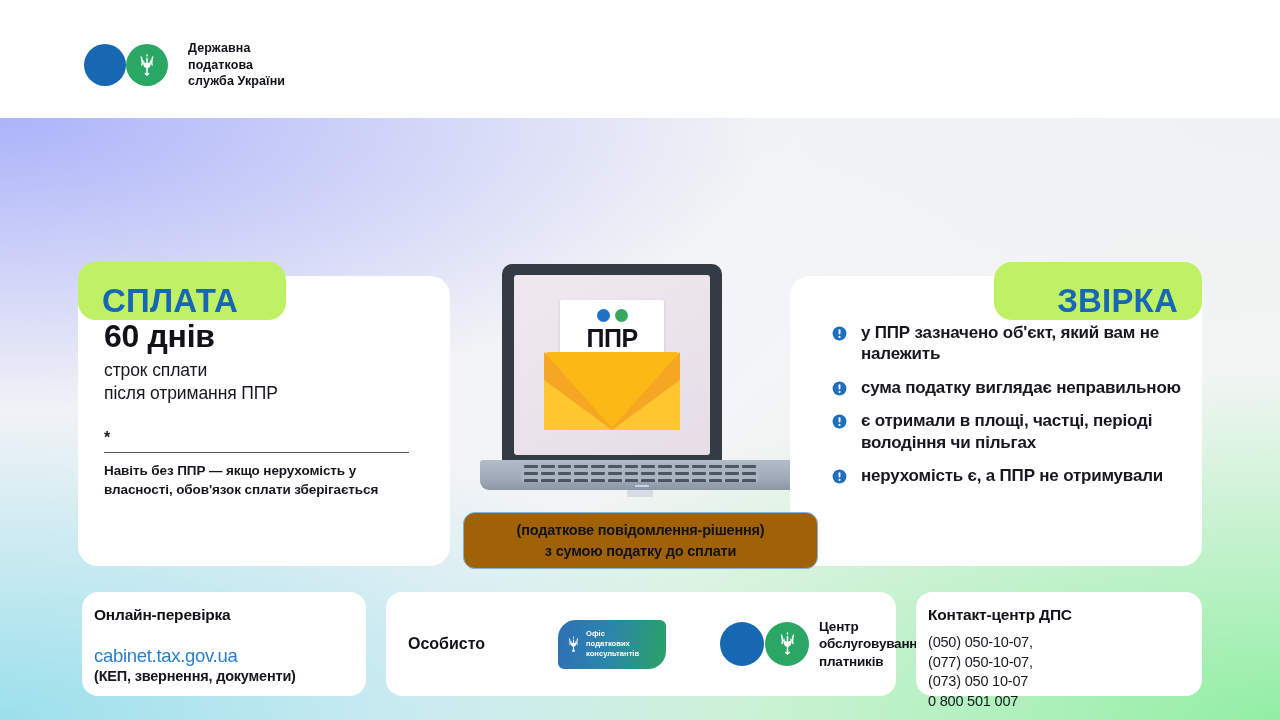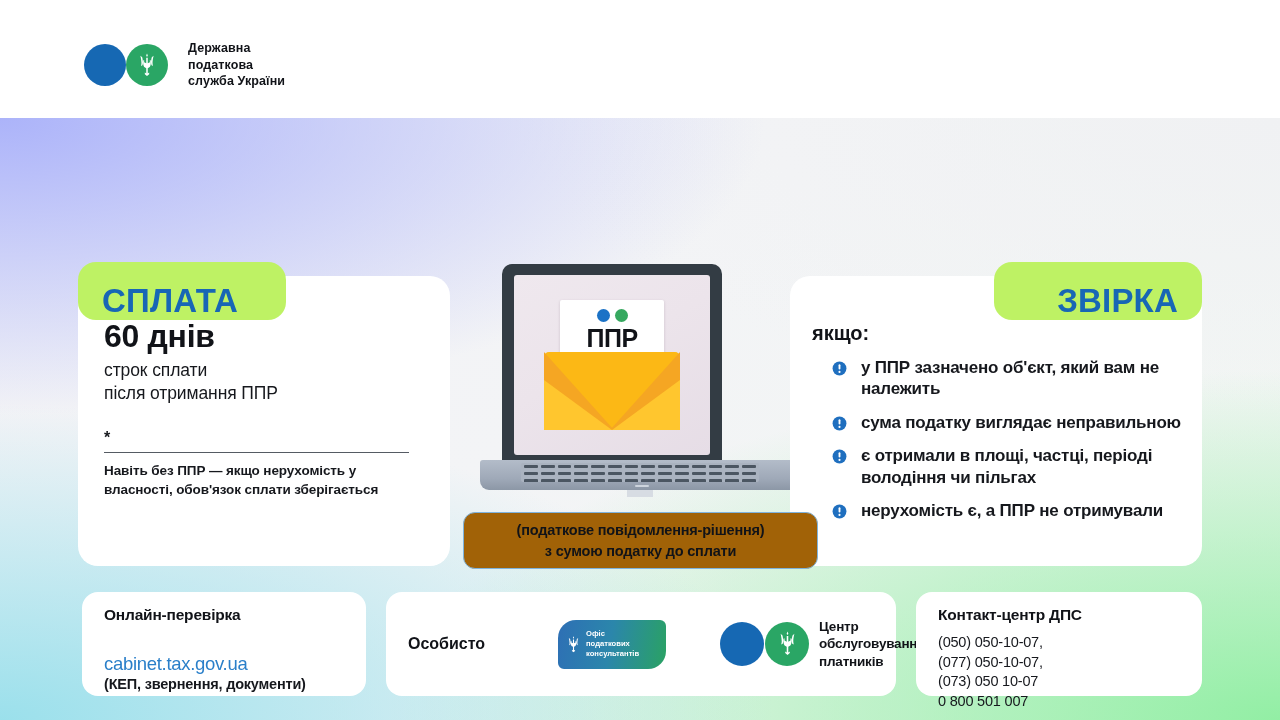--- a/index.html
+++ b/index.html
@@ -327,29 +327,29 @@
     top: 592px;
     height: 104px;
     background: #ffffff;
     border-radius: 16px;
     z-index: 13;
   }
   .bc-online  { left: 82px;  width: 284px; }
   .bc-inperson{ left: 386px; width: 510px; }
   .bc-contact { left: 916px; width: 286px; }
 
-  .bc-pad { padding: 14px 22px 0 22px; }
+  .bc-pad { padding: 14px 22px 0 12px; }
   .bc-title {
     font-size: 15.5px;
     font-weight: bold;
     color: #111318;
     letter-spacing: -.2px;
   }
   .bc-link {
-    margin-top: 30px;
+    margin-top: 22px;
     font-size: 18.5px;
     color: #2a7fc9;
     letter-spacing: -.3px;
     line-height: 1.1;
   }
   .bc-sub {
     margin-top: 2px;
     font-size: 14.5px;
     font-weight: bold;
     color: #16181d;
@@ -472,21 +472,20 @@
 зберігається</div>
       </div>
     </div>
   </div>
   <div class="tab tab-left">
     <span class="tab-label">СПЛАТА</span>
   </div>
 
   <div class="side-card card-right">
     <div class="card-right-inner">
-      <div class="if-label">якщо:</div>
       <ul class="bullets">
         <li class="bullet">
           <svg class="bullet-icon" viewBox="0 0 16 16">
             <circle cx="8" cy="8" r="7.4" fill="#1f6fbf"></circle>
             <rect x="7" y="3.4" width="2" height="5.6" rx="1" fill="#ffffff"></rect>
             <circle cx="8" cy="11.6" r="1.15" fill="#ffffff"></circle>
           </svg>
           <span class="bullet-text">у ППР зазначено об'єкт,
 який вам не належить</span>
         </li>

